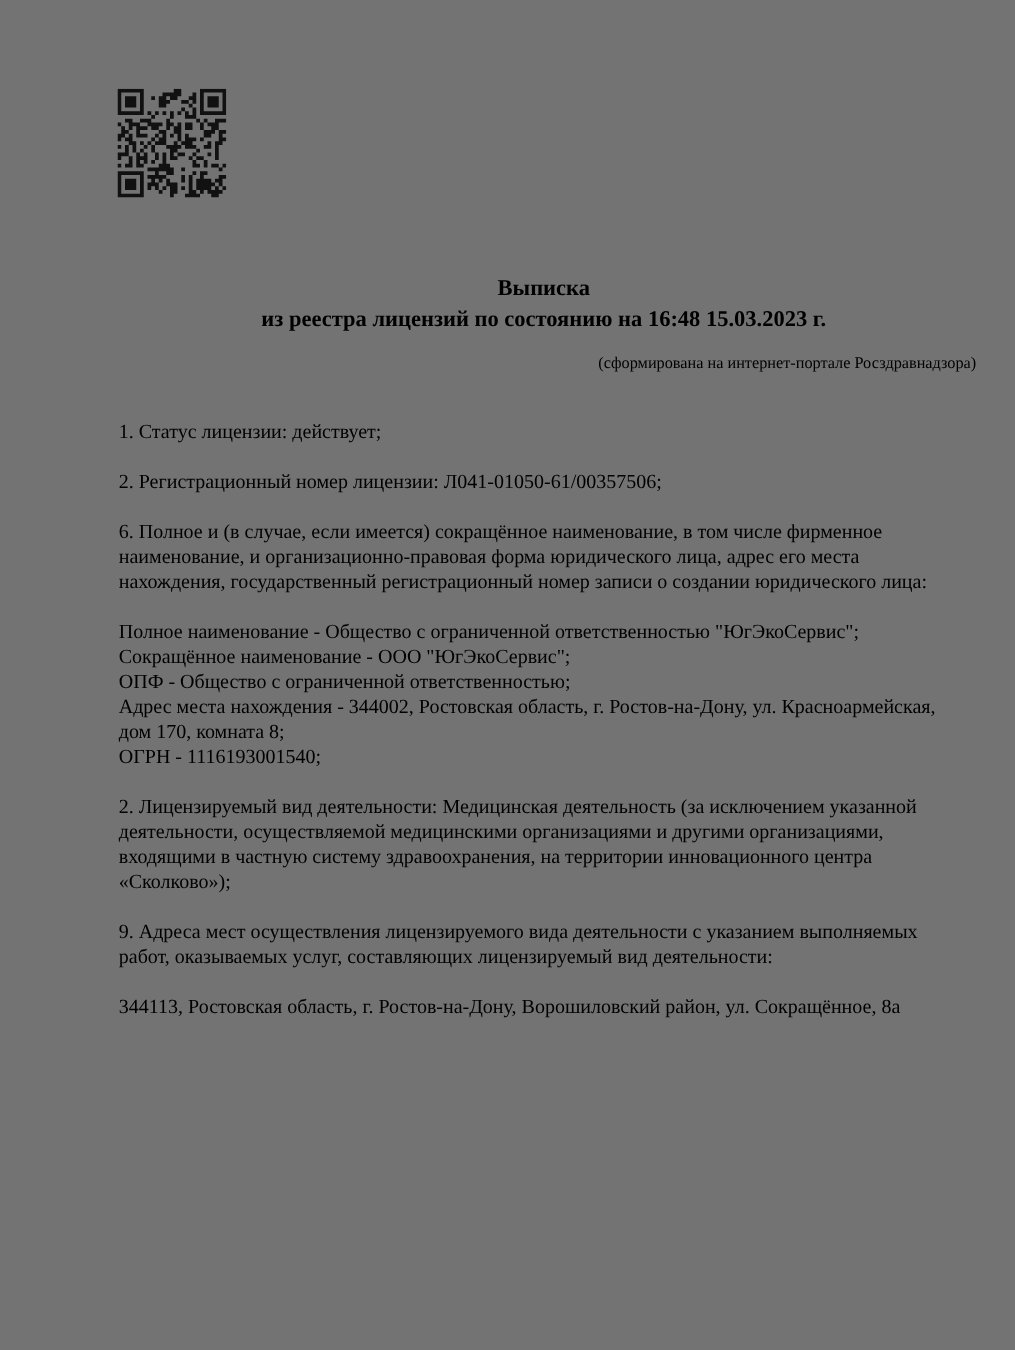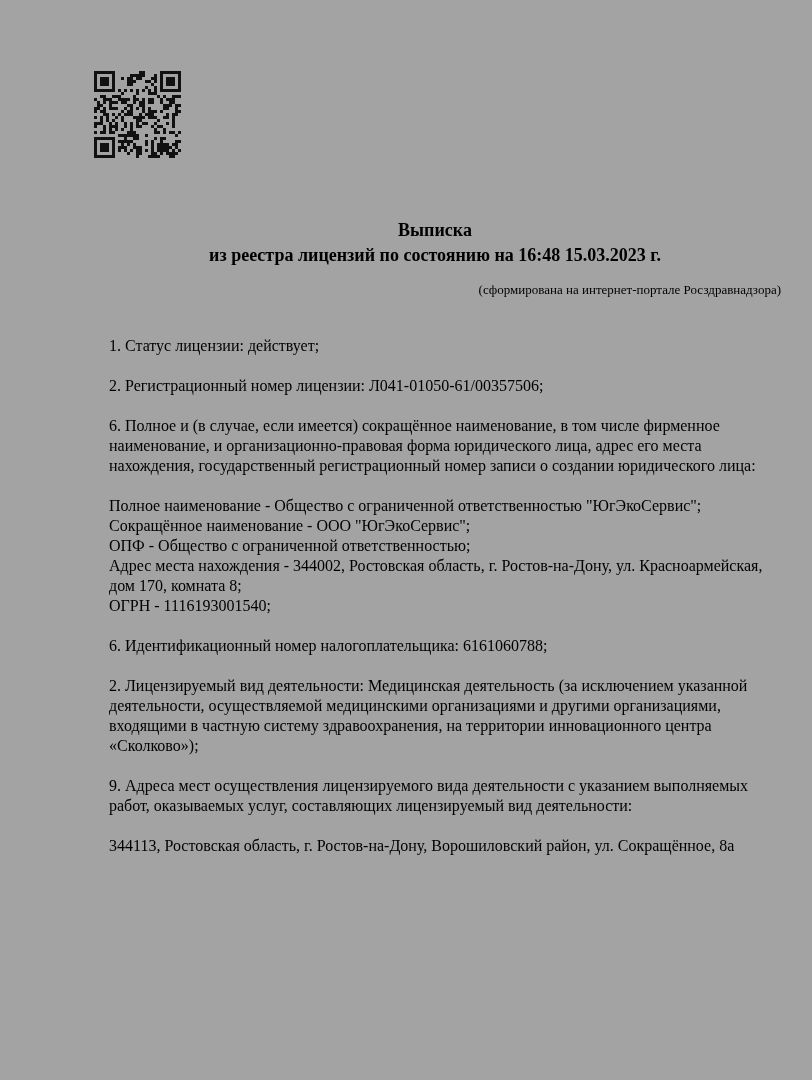--- a/index.html
+++ b/index.html
@@ -4,21 +4,21 @@
 <style>
   html, body {
     margin: 0;
     padding: 0;
     background: #ffffff;
   }
   .page {
     position: relative;
     width: 812px;
     height: 1080px;
-    background: #a3a3a3;
+    background: #737373;
     font-family: "Liberation Serif", "DejaVu Serif", serif;
     color: #000000;
     overflow: hidden;
   }
   .qr {
     position: absolute;
     left: 94px;
     top: 71px;
     width: 87px;
     height: 87px;
@@ -38,21 +38,21 @@
     position: absolute;
     left: 101px;
     top: 282px;
     width: 680px;
     text-align: right;
     font-size: 13px;
     line-height: 16px;
   }
   .body-text {
     position: absolute;
-    left: 109px;
+    left: 95px;
     top: 336px;
     width: 680px;
     font-size: 16px;
   }
   .para {
     margin: 0 0 20px 0;
     line-height: 20px;
     white-space: pre-line;
   }
 </style>
@@ -79,21 +79,20 @@
     <p class="para">2. Регистрационный номер лицензии: Л041-01050-61/00357506;</p>
     <p class="para">6. Полное и (в случае, если имеется) сокращённое наименование, в том числе фирменное
 наименование, и организационно-правовая форма юридического лица, адрес его места
 нахождения, государственный регистрационный номер записи о создании юридического лица:</p>
     <p class="para">Полное наименование - Общество с ограниченной ответственностью "ЮгЭкоСервис";
 Сокращённое наименование - ООО "ЮгЭкоСервис";
 ОПФ - Общество с ограниченной ответственностью;
 Адрес места нахождения - 344002, Ростовская область, г. Ростов-на-Дону, ул. Красноармейская,
 дом 170, комната 8;
 ОГРН - 1116193001540;</p>
-    <p class="para">6. Идентификационный номер налогоплательщика: 6161060788;</p>
     <p class="para">2. Лицензируемый вид деятельности: Медицинская деятельность (за исключением указанной
 деятельности, осуществляемой медицинскими организациями и другими организациями,
 входящими в частную систему здравоохранения, на территории инновационного центра
 «Сколково»);</p>
     <p class="para">9. Адреса мест осуществления лицензируемого вида деятельности с указанием выполняемых
 работ, оказываемых услуг, составляющих лицензируемый вид деятельности:</p>
     <p class="para">344113, Ростовская область, г. Ростов-на-Дону, Ворошиловский район, ул. Сокращённое, 8а</p>
   </div>
 
 </div>

